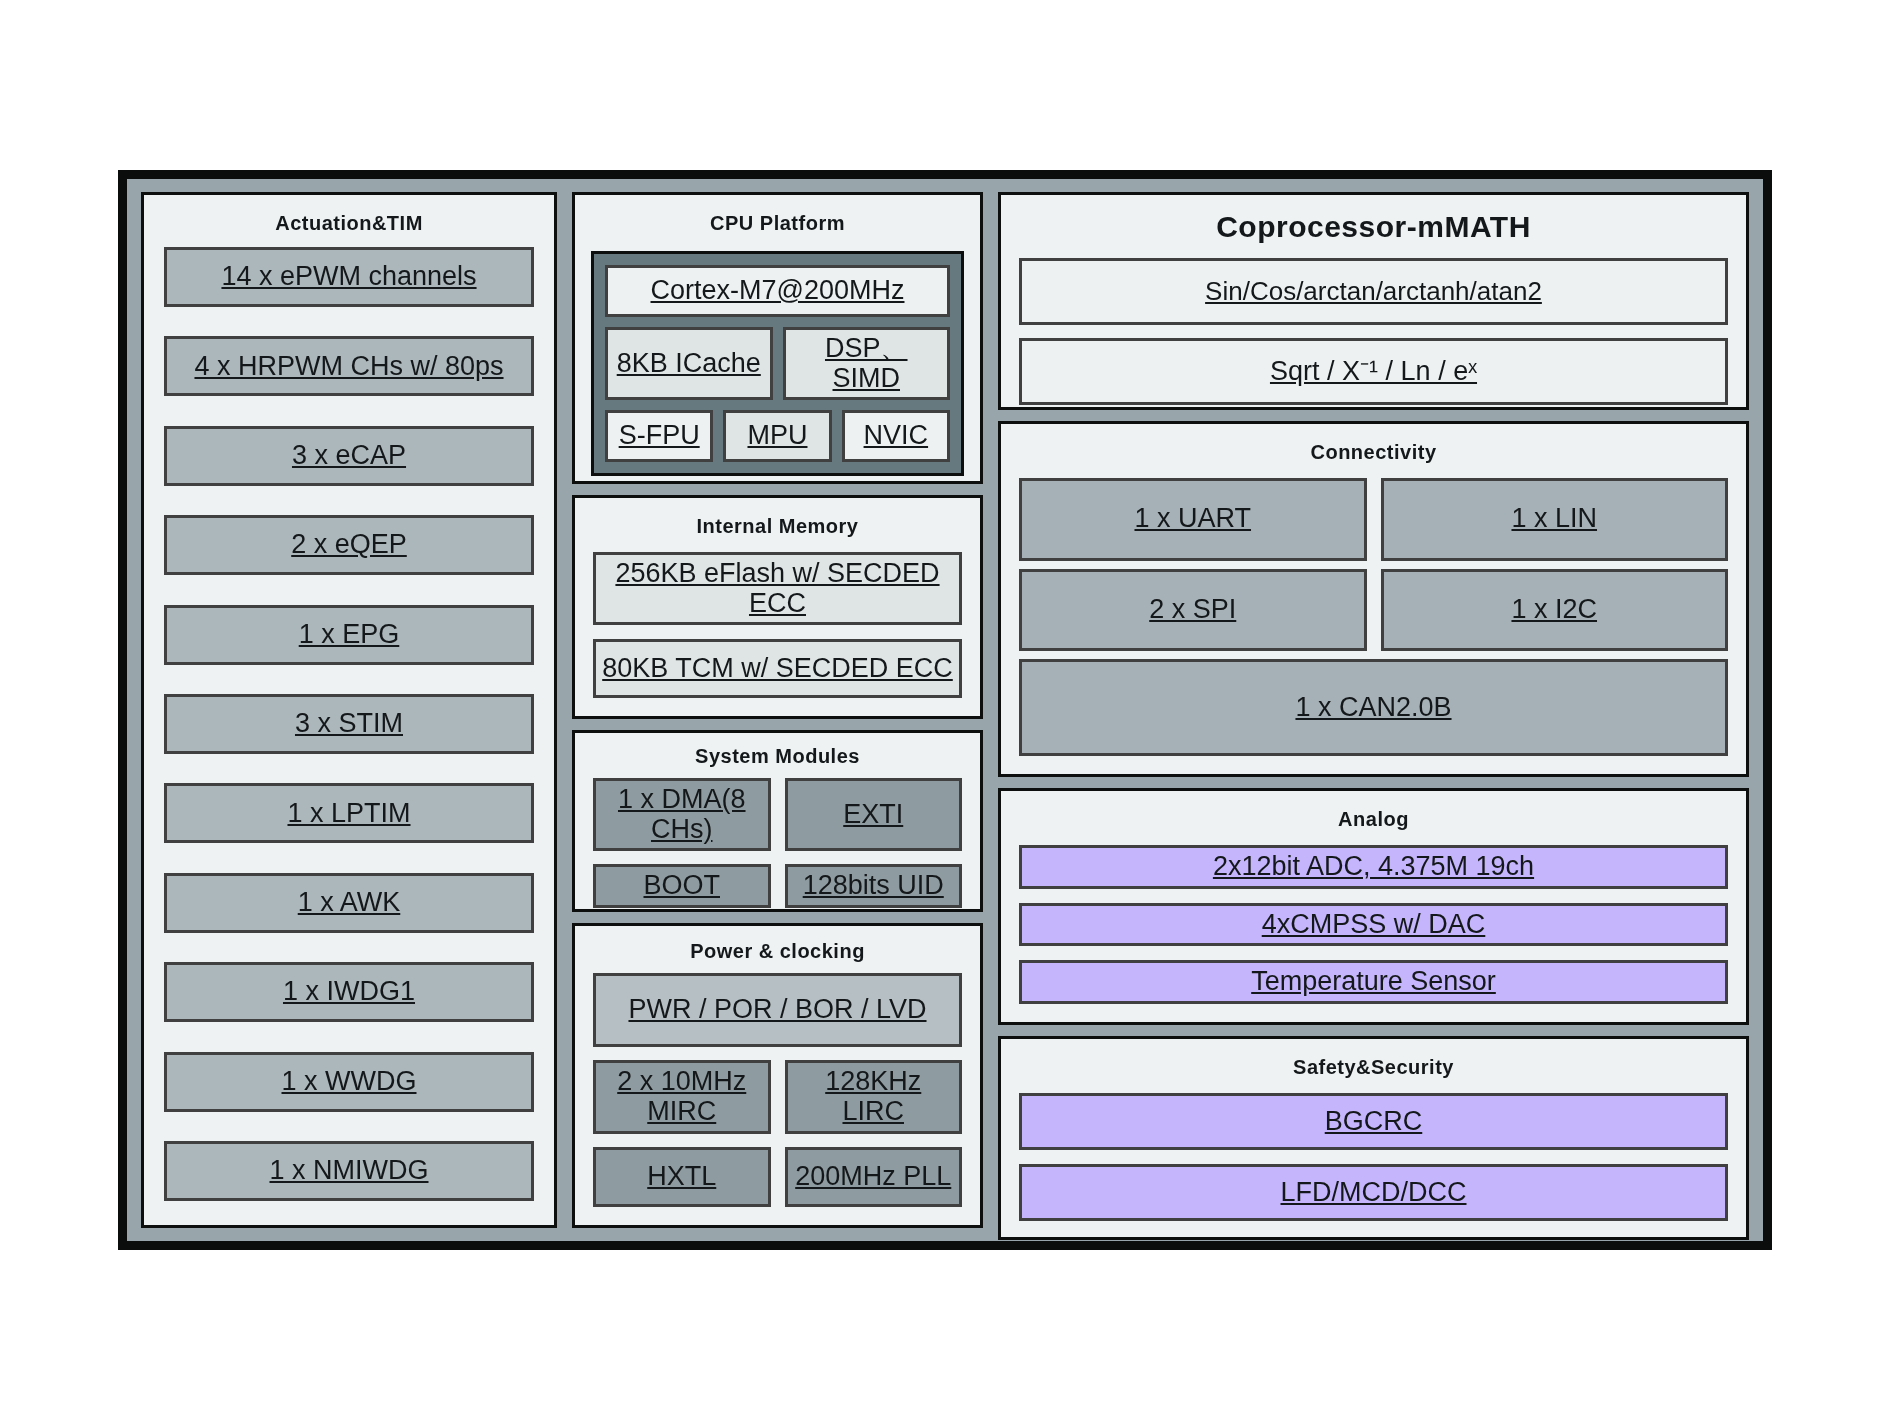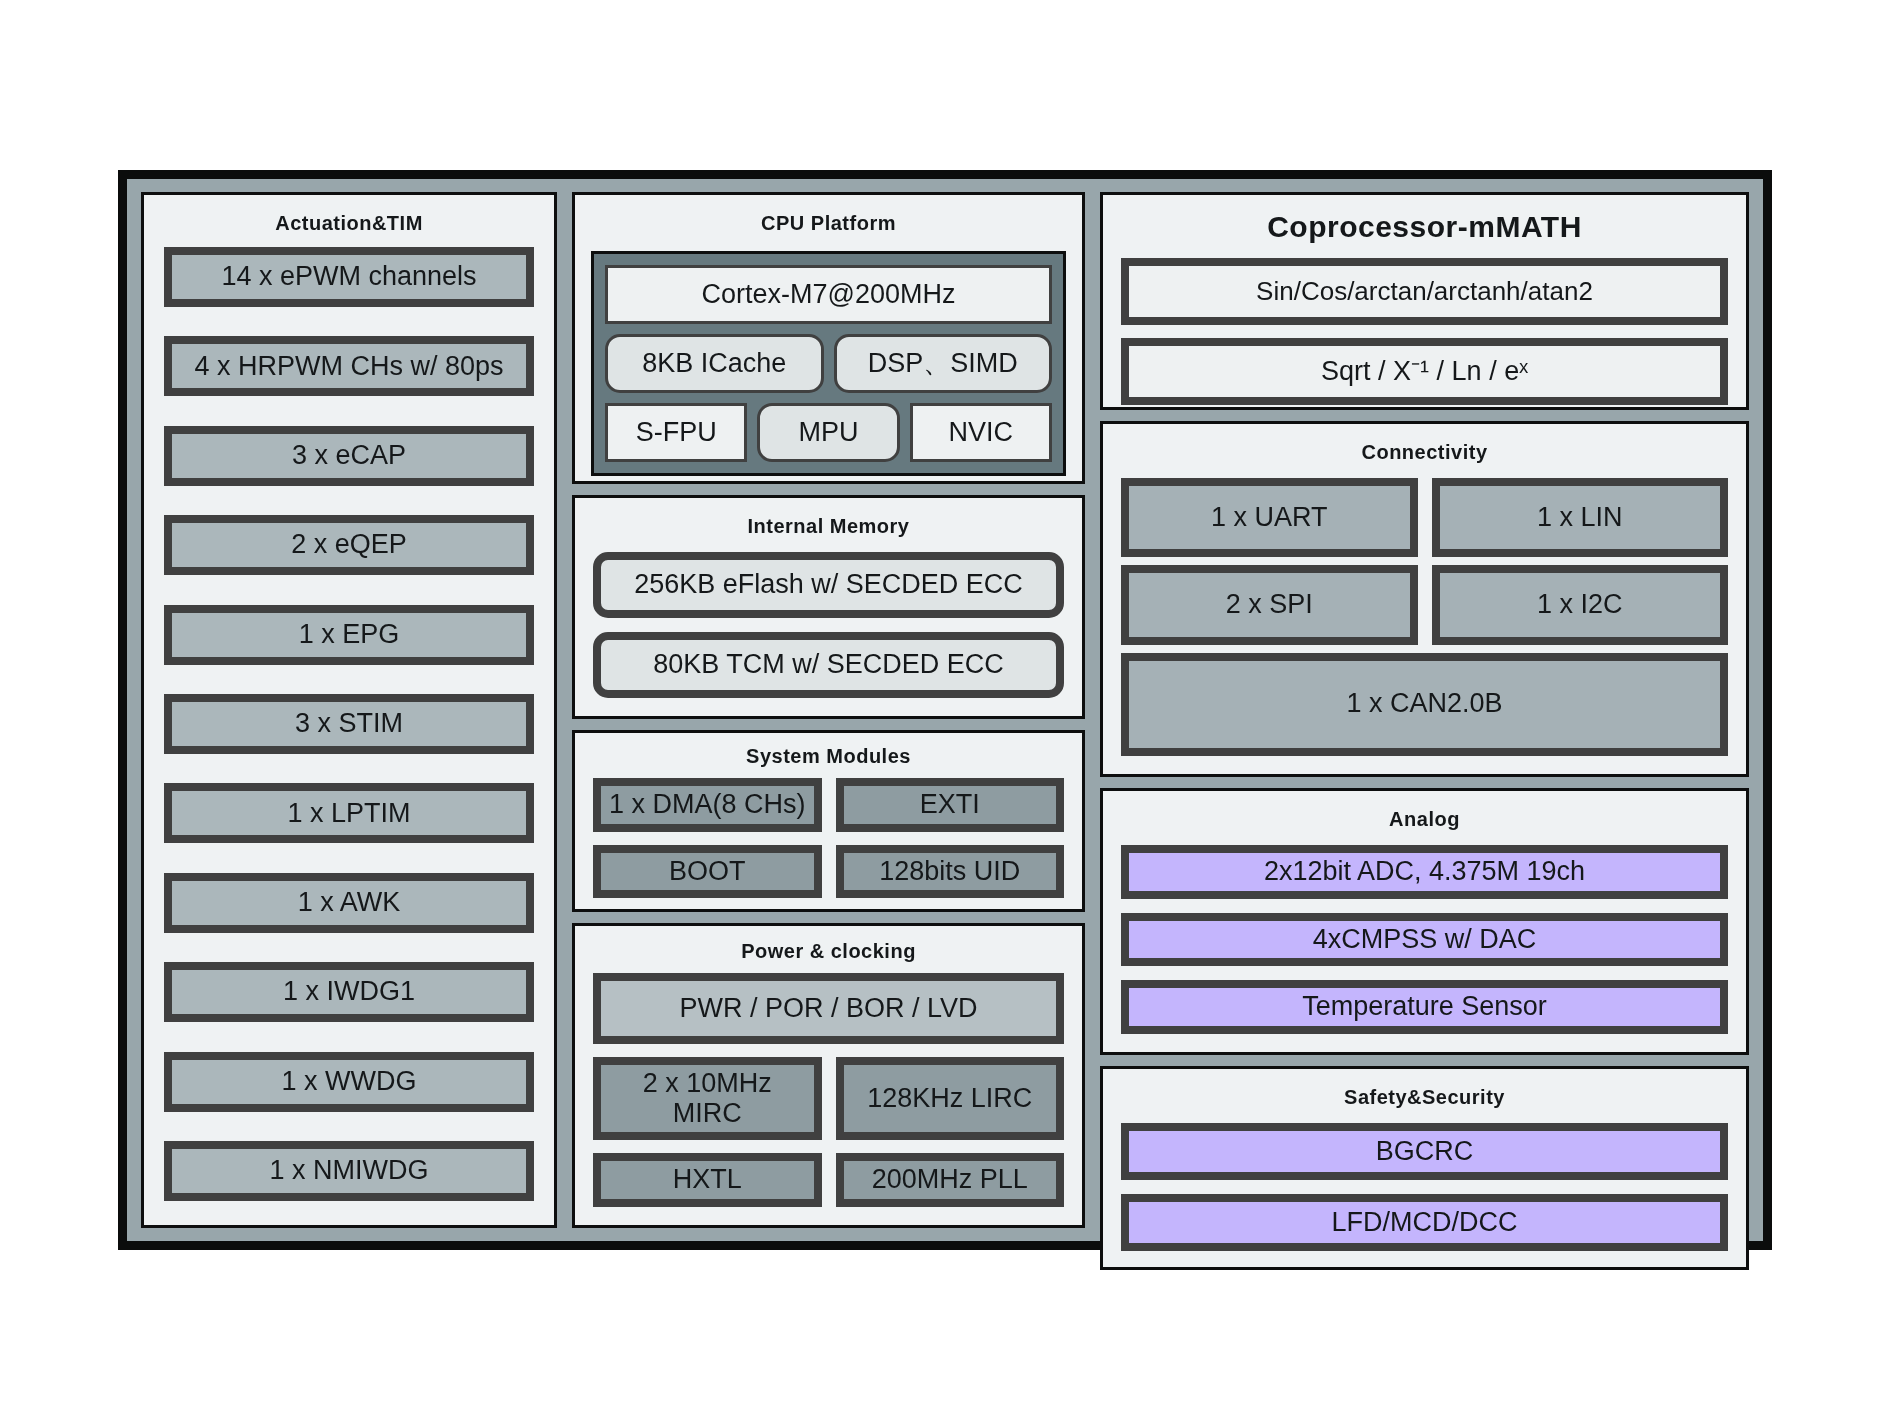--- a/index.html
+++ b/index.html
@@ -7,46 +7,46 @@
     position:relative;width:1891px;height:1418px;background:#ffffff;
     font-family:"Liberation Sans", sans-serif;color:#15181a;overflow:hidden;
   }
   .frame{
     position:absolute;left:118px;top:170px;width:1654px;height:1080px;
     box-sizing:border-box;border:9px solid #0b0c0c;background:#98a6ab;
     padding:13px 14px;display:flex;gap:15px;
   }
   .col{display:flex;flex-direction:column;gap:11px;box-sizing:border-box;}
   .col-left{width:416px;flex:none;}
-  .col-mid{width:513px;flex:none;}
+  .col-mid{width:411px;flex:none;}
   .col-right{flex:1;}
   .panel{
     box-sizing:border-box;border:3px solid #0d0e0e;background:#eff2f3;
     display:flex;flex-direction:column;
   }
   .panel-title{
     flex:none;text-align:center;font-weight:bold;font-size:20px;
     padding:17px 8px 12px;letter-spacing:.5px;
   }
   .stack{flex:1;display:flex;flex-direction:column;justify-content:space-between;
     padding:0 20px 24px;box-sizing:border-box;}
   .stack.tight{justify-content:flex-start;gap:14px;padding:2px 18px 18px;}
   .row2{display:flex;gap:14px;}
   .row2 > .item{flex:1;}
   .item{
-    box-sizing:border-box;border:8px solid #404040;
+    box-sizing:border-box;border:3px solid #404040;
     display:flex;align-items:center;justify-content:center;
-    text-align:center;font-size:27px;line-height:1.1;padding:4px 6px;
+    text-align:center;font-size:27px;line-height:1.1;padding:4px 6px;text-decoration:underline;
   }
   .h60{height:60px;flex:none;}
   .grow{flex:1;}
   .g-med{background:#abb7bb;}
   .g-med2{background:#a5b1b6;}
   .g-dark{background:#8e9ca1;}
-  .g-light{background:#dfe4e5;border-radius:15px;}
+  .g-light{background:#dfe4e5;}
   .g-soft{background:#c4b5fd;}
   .g-lighter{background:#eef1f2;}
   .g-pwr{background:#b6c0c4;}
   .bar{
     box-sizing:border-box;border:3px solid #0d0e0e;background:#dfe4e5;
     display:flex;align-items:center;justify-content:center;
     font-size:27px;flex:none;
   }
   .cpu-core{
     flex:1;margin:4px 16px 5px;box-sizing:border-box;

